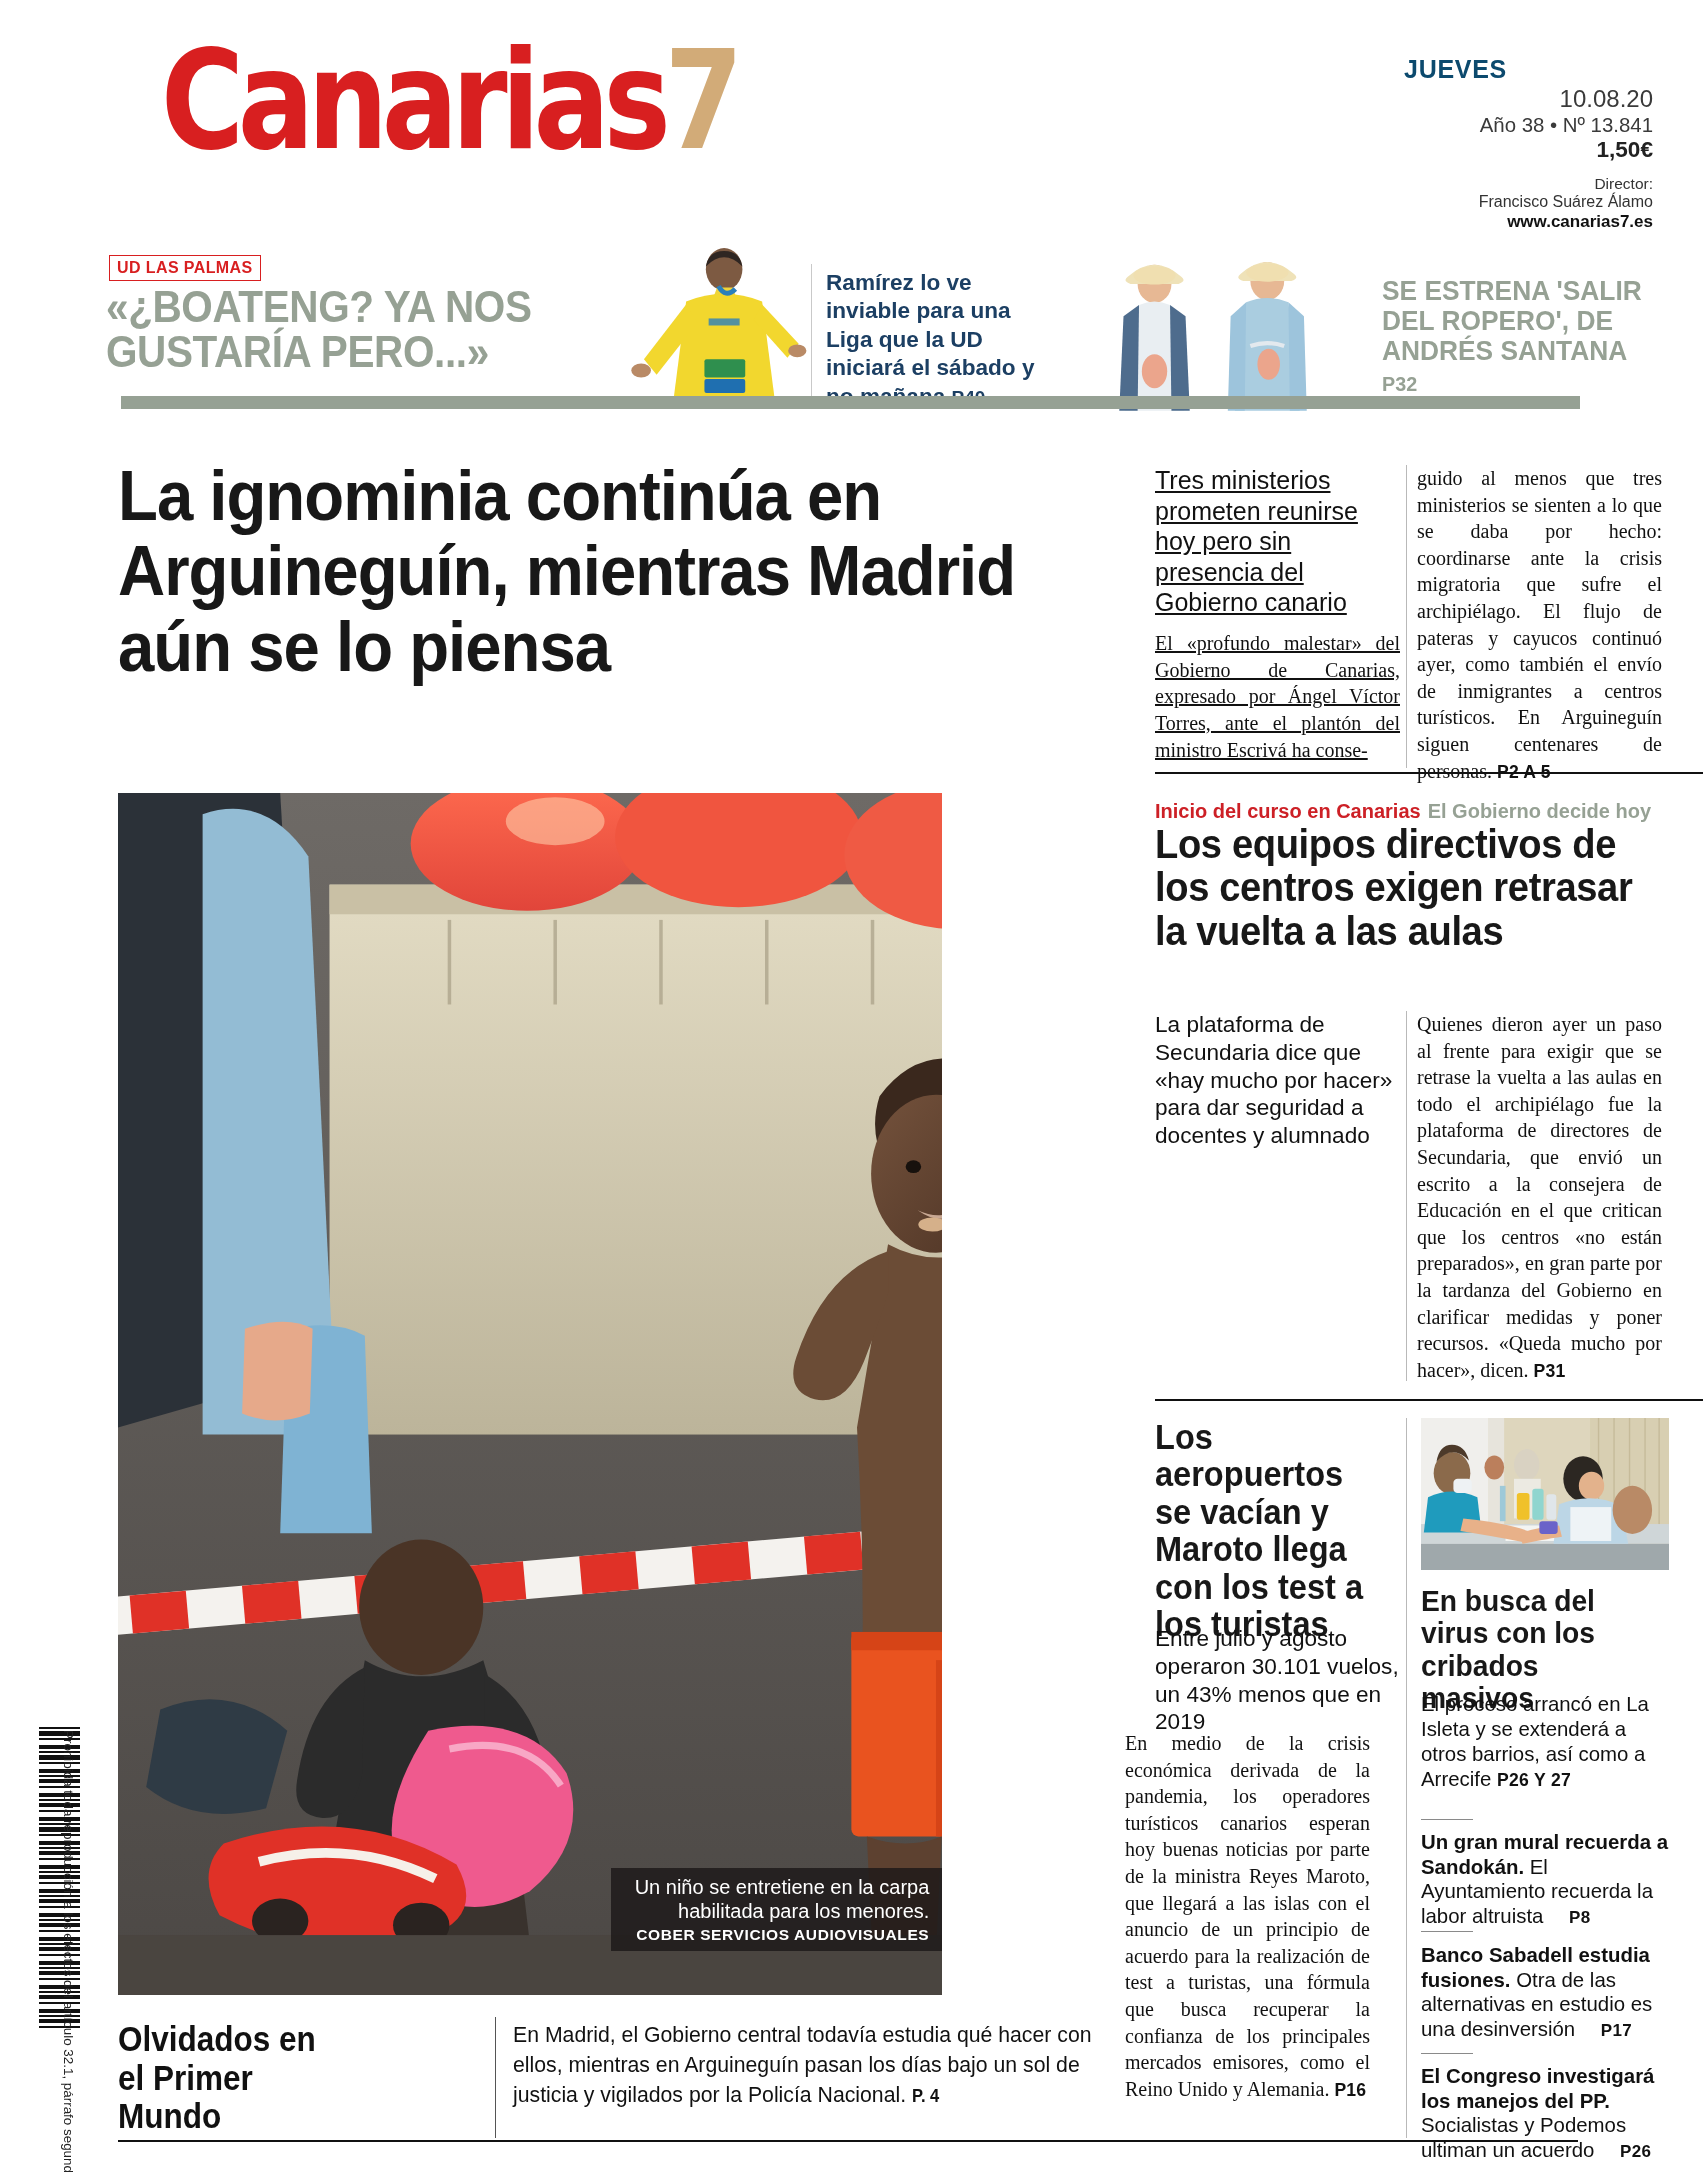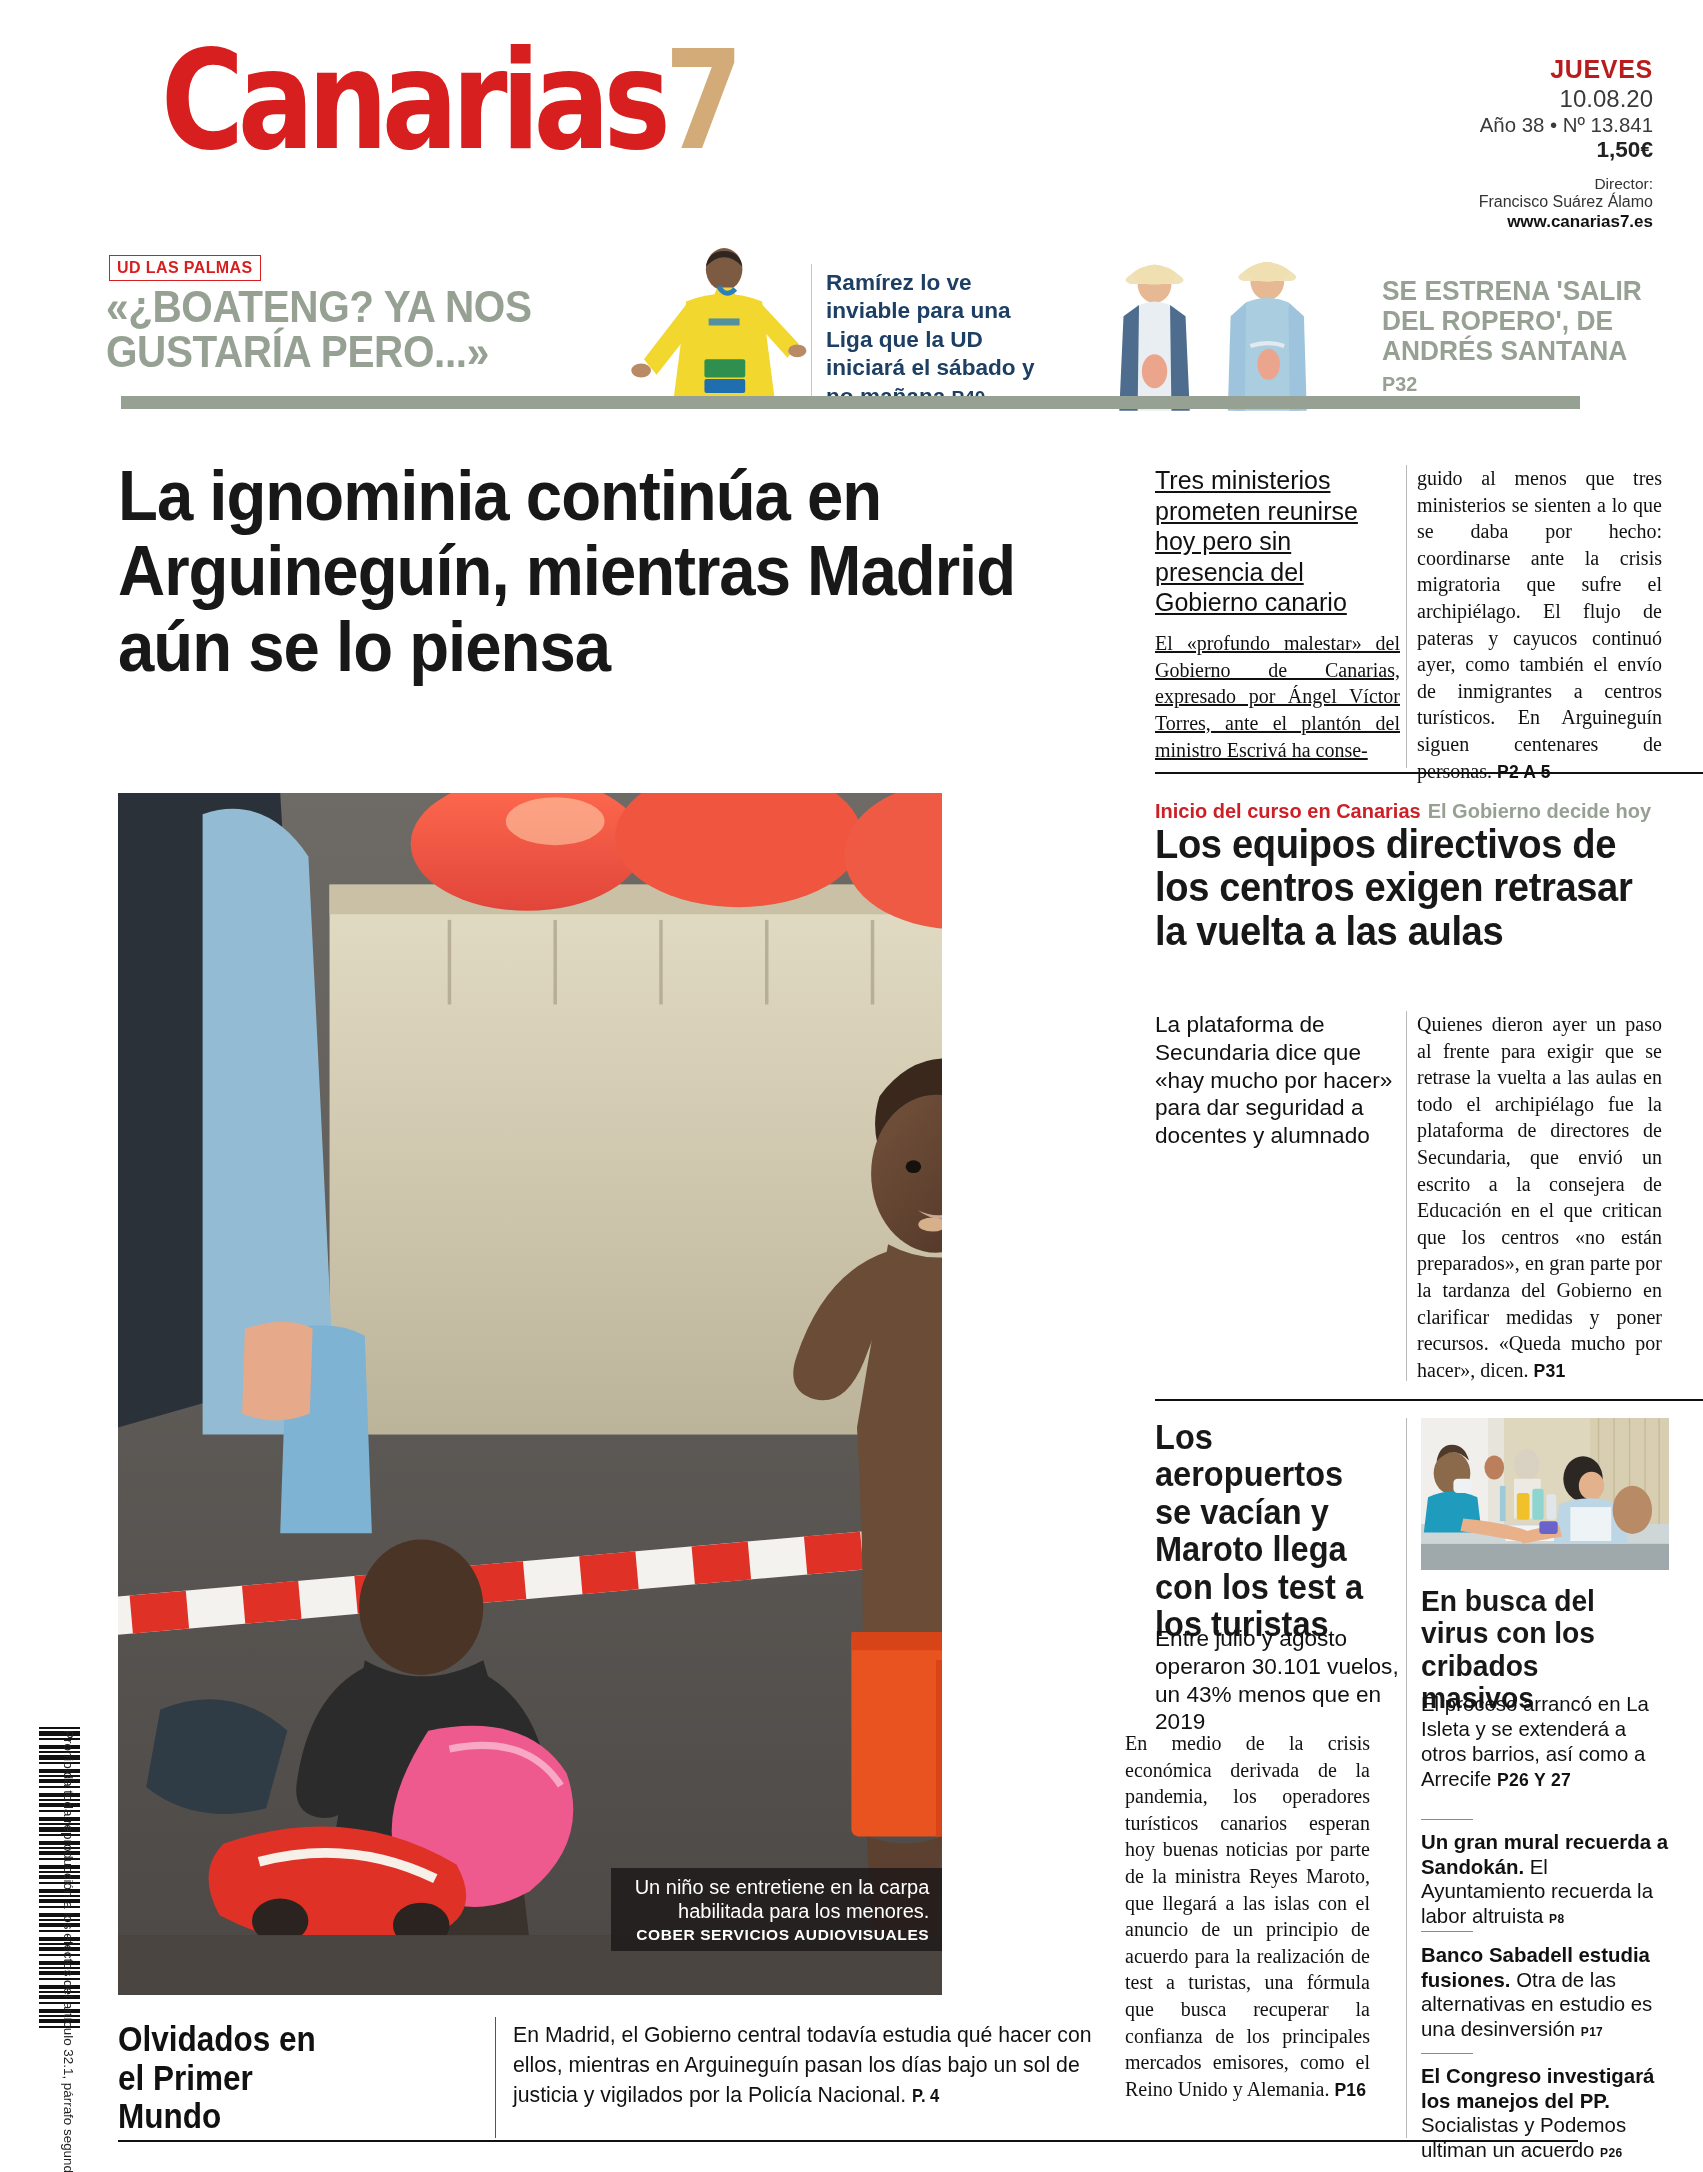--- a/index.html
+++ b/index.html
@@ -20,21 +20,21 @@
     font-weight:bold; font-size:138px; letter-spacing:-7.8px;
     line-height:1; color:#d81f20;
     transform:scaleX(0.82); transform-origin:left top;
   }
   #logo .seven { color:#d2ab78; letter-spacing:-2.8px; }
 
   #dateblock {
     position:absolute; right:51px; top:55px; width:395px;
     text-align:right; line-height:1.18;
   }
-  #dateblock .dow { font-size:25px; font-weight:bold; letter-spacing:0.7px; color:#b91c1c; }
+  #dateblock .dow { font-size:25px; font-weight:bold; letter-spacing:0.7px; color:#0c4a6e;text-align:center; }
   #dateblock .date { font-size:24px; color:#3a3a3a; font-weight:300; }
   #dateblock .issue { font-size:20.4px; color:#3a3a3a; font-weight:300; }
   #dateblock .price { font-size:22.6px; color:#222; font-weight:700; }
   #dateblock .dirlbl { font-size:15.5px; color:#333; margin-top:11.3px; font-weight:300; }
   #dateblock .dirname { font-size:16px; color:#333; font-weight:300; }
   #dateblock .web { font-size:17px; color:#111; font-weight:bold; }
 
   
   #promo { position:absolute; left:0; top:248px; width:1478px; height:169px; }
   #udbadge {
@@ -155,21 +155,21 @@
   #lab-photo { position:absolute; left:1421px; top:1418px; width:248px; height:152px; overflow:hidden; background:#b9c5ce; }
   #virus-head { position:absolute; left:1421px; top:1585px; width:248px;
     font-weight:bold; font-size:30px; line-height:1.08; color:#181818;
     transform:scaleX(0.94); transform-origin:left top; }
   #virus-body { position:absolute; left:1421px; top:1692px; width:255px;
     font-size:20.4px; line-height:1.22; font-weight:300; color:#111; }
   #virus-body .pg { font-weight:bold; font-size:17.6px; letter-spacing:0.3px; }
 
   .brief { position:absolute; left:1421px; width:255px; font-size:20.4px; line-height:1.21; font-weight:300; color:#111; }
   .brief b { font-weight:bold; }
-  .brief .pg { font-weight:bold; font-size:12px; letter-spacing:0.3px; }
+  .brief .pg { font-weight:bold; font-size:17px; letter-spacing:0.3px;margin-left:20px; }
   .briefrule { position:absolute; left:1421px; width:52px; height:1.4px; background:#8a8a8a; }
 </style>
 </head>
 <body>
 
 <div class="page">
 
   <div id="masthead">
     <div id="logo"><span>Canarias</span><span class="seven">7</span></div>
 

